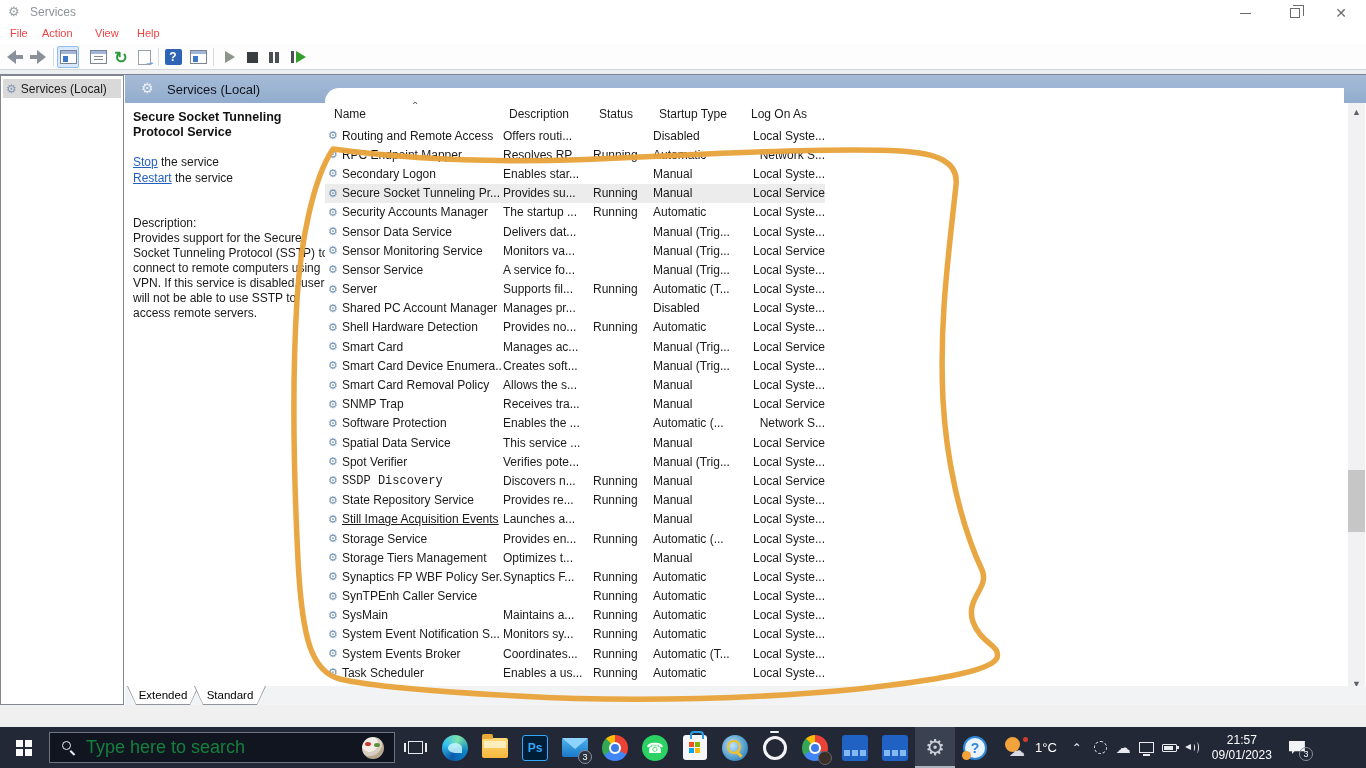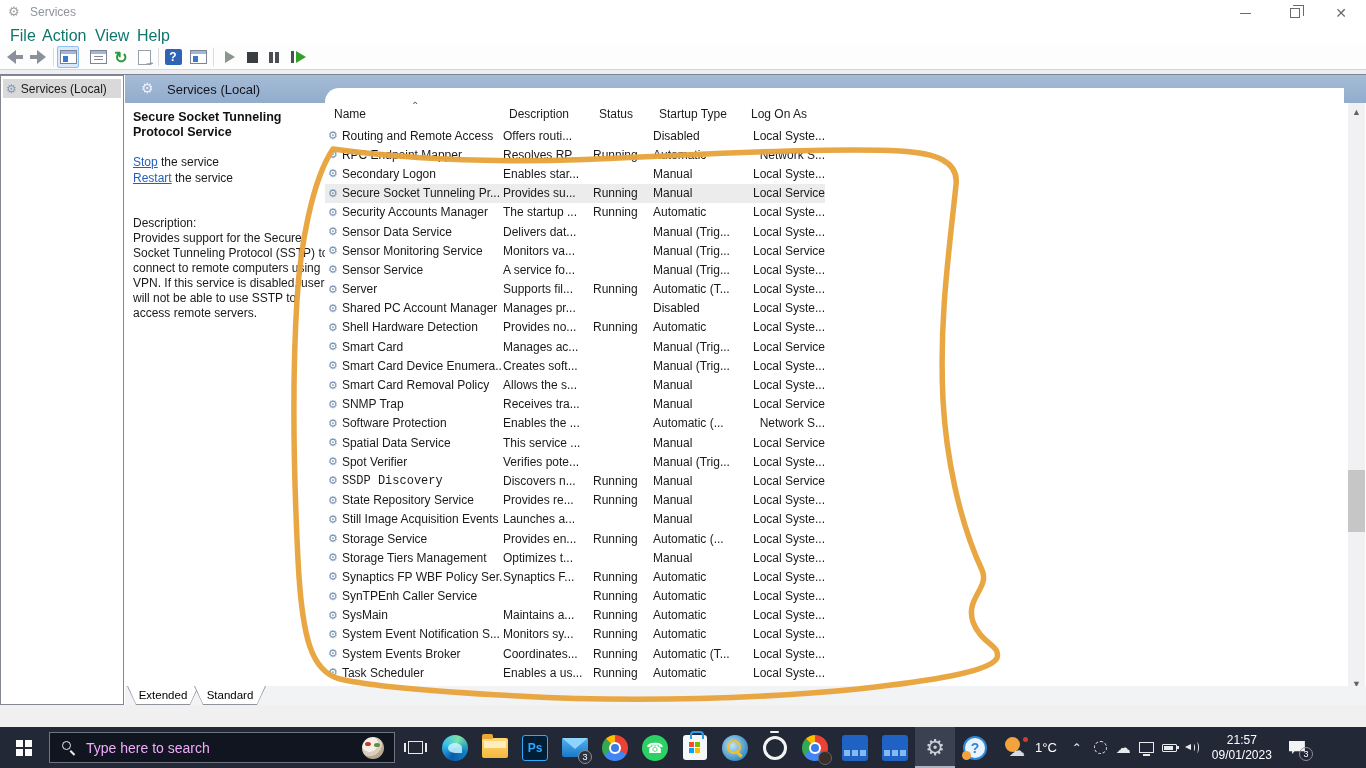--- a/index.html
+++ b/index.html
@@ -10,21 +10,21 @@
   #titlebar { position:absolute; left:0; top:0; width:1366px; height:24px; background:#fff; }
   #title-gear { position:absolute; left:8px; top:4px; font-size:13px; color:#9aa0a6; }
   #title-text { position:absolute; left:30px; top:5px; font-size:12px; color:#8f9499; }
   .winbtn { position:absolute; top:0; width:46px; height:26px; display:flex; align-items:center; justify-content:center; color:#6b6b6b; }
   #btn-min  { left:1222px; } #btn-max { left:1272px; } #btn-close { left:1318px; }
   #btn-min span { display:block; width:11px; height:0; border-top:1px solid #6b6b6b; }
   #btn-max i { display:block; width:10px; height:10px; border:1px solid #6b6b6b; position:relative; }
   #btn-max i:before { content:''; position:absolute; left:2px; top:-4px; width:10px; height:10px; border:1px solid #6b6b6b; border-left:none; border-bottom:none; }
   #btn-close span { font-size:14px; }
 
-  #menubar { position:absolute; left:0; top:24px; width:1366px; height:20px; background:#fff; font-size:16px; color:#0f766e; }
+  #menubar { position:absolute; left:0; top:24px; width:1366px; height:20px; background:#fff; font-size:11px; color:#ef4444; }
   .menu-item { position:absolute; top:3px; }
 
   #toolbar { position:absolute; left:0; top:44px; width:1366px; height:26px; background:#fdfdfd; border-bottom:1px solid #d4d6da; }
   .tbtn { position:absolute; top:2px; width:22px; height:22px; display:flex; align-items:center; justify-content:center; }
   .tsep { position:absolute; top:4px; width:1px; height:18px; background:#d9dbdf; }
   .arrow-ico { position:relative; width:16px; height:10px; }
   .arrow-ico .head { position:absolute; top:-2px; width:0; height:0; border-top:7px solid transparent; border-bottom:7px solid transparent; }
   .arrow-ico .stem { position:absolute; top:3px; width:8px; height:4px; background:#8b919b; }
   .back .head { left:0; border-right:9px solid #8b919b; } .back .stem { left:8px; }
   .fwd  .head { right:0; border-left:9px solid #8b919b; } .fwd .stem { left:0; }
@@ -90,21 +90,21 @@
 
   
   #taskbar { position:absolute; left:0; top:727px; width:1366px; height:41px; background:#222836; z-index:70; display:flex; align-items:center; }
   #start-btn { width:48px; height:41px; display:flex; align-items:center; justify-content:center; }
   .winlogo { width:16px; height:16px; display:grid; grid-template-columns:7px 7px; grid-template-rows:7px 7px; gap:2px; }
   .winlogo i { background:#fdfdfd; }
   #search-box { width:346px; height:31px; background:#10151f; border:1px solid #6f7580; display:flex; align-items:center; margin-left:1px; }
   .mag { position:relative; width:14px; height:14px; margin:0 10px 0 12px; flex:none; }
   .mag i { position:absolute; left:0; top:0; width:9px; height:9px; border:1.6px solid #e8eaee; border-radius:50%; }
   .mag b { position:absolute; left:9px; top:9px; width:6px; height:1.8px; background:#e8eaee; transform:rotate(45deg); transform-origin:0 0; }
-  #search-text { font-size:14px; color:#f0abfc; flex:1; }
+  #search-text { font-size:18px; color:#15803d; flex:1; }
   #search-bowl { width:22px; height:22px; border-radius:50%; margin-right:10px; background:radial-gradient(circle at 35% 30%,#f3efe6 0 38%,#d8cfc0 40% 58%,#b8a890 60% 100%); position:relative; flex:none; }
   #search-bowl:before { content:''; position:absolute; left:3px; top:5px; width:6px; height:4px; background:#c23b2e; border-radius:50%; }
   #search-bowl:after { content:''; position:absolute; right:4px; top:6px; width:6px; height:4px; background:#5d8f3c; border-radius:50%; }
   #taskview { width:40px; height:41px; display:flex; align-items:center; justify-content:center; }
   #taskview .tv { width:15px; height:13px; border:1.5px solid #e8eaee; position:relative; }
   #taskview .tv:before { content:''; position:absolute; right:-5px; top:1px; width:2px; height:9px; background:#e8eaee; }
   #taskview .tv:after { content:''; position:absolute; left:-5px; top:1px; width:2px; height:9px; background:#e8eaee; }
 
   .tb-app { width:40px; height:41px; display:flex; align-items:center; justify-content:center; position:relative; flex:none; }
   .tb-app.active { background:#3a4150; box-shadow:inset 0 -2px 0 #aeb6c2; }
@@ -469,21 +469,21 @@
           <span style="overflow: hidden;">State Repository Service</span>
         </div>
         <div class="cell c-desc">Provides re...</div>
         <div class="cell c-status">Running</div>
         <div class="cell c-startup">Manual</div>
         <div class="cell c-logon">Local Syste...</div>
       </div>
       <div class="row">
         <div class="cell c-name">
           <span class="gear">⚙</span>
-          <span style="overflow: hidden;">Still Image Acquisition Events</span>
+          <span style="overflow: hidden; text-decoration: underline;">Still Image Acquisition Events</span>
         </div>
         <div class="cell c-desc">Launches a...</div>
         <div class="cell c-status"></div>
         <div class="cell c-startup">Manual</div>
         <div class="cell c-logon">Local Syste...</div>
       </div>
       <div class="row">
         <div class="cell c-name">
           <span class="gear">⚙</span>
           <span style="overflow: hidden;">Storage Service</span>

